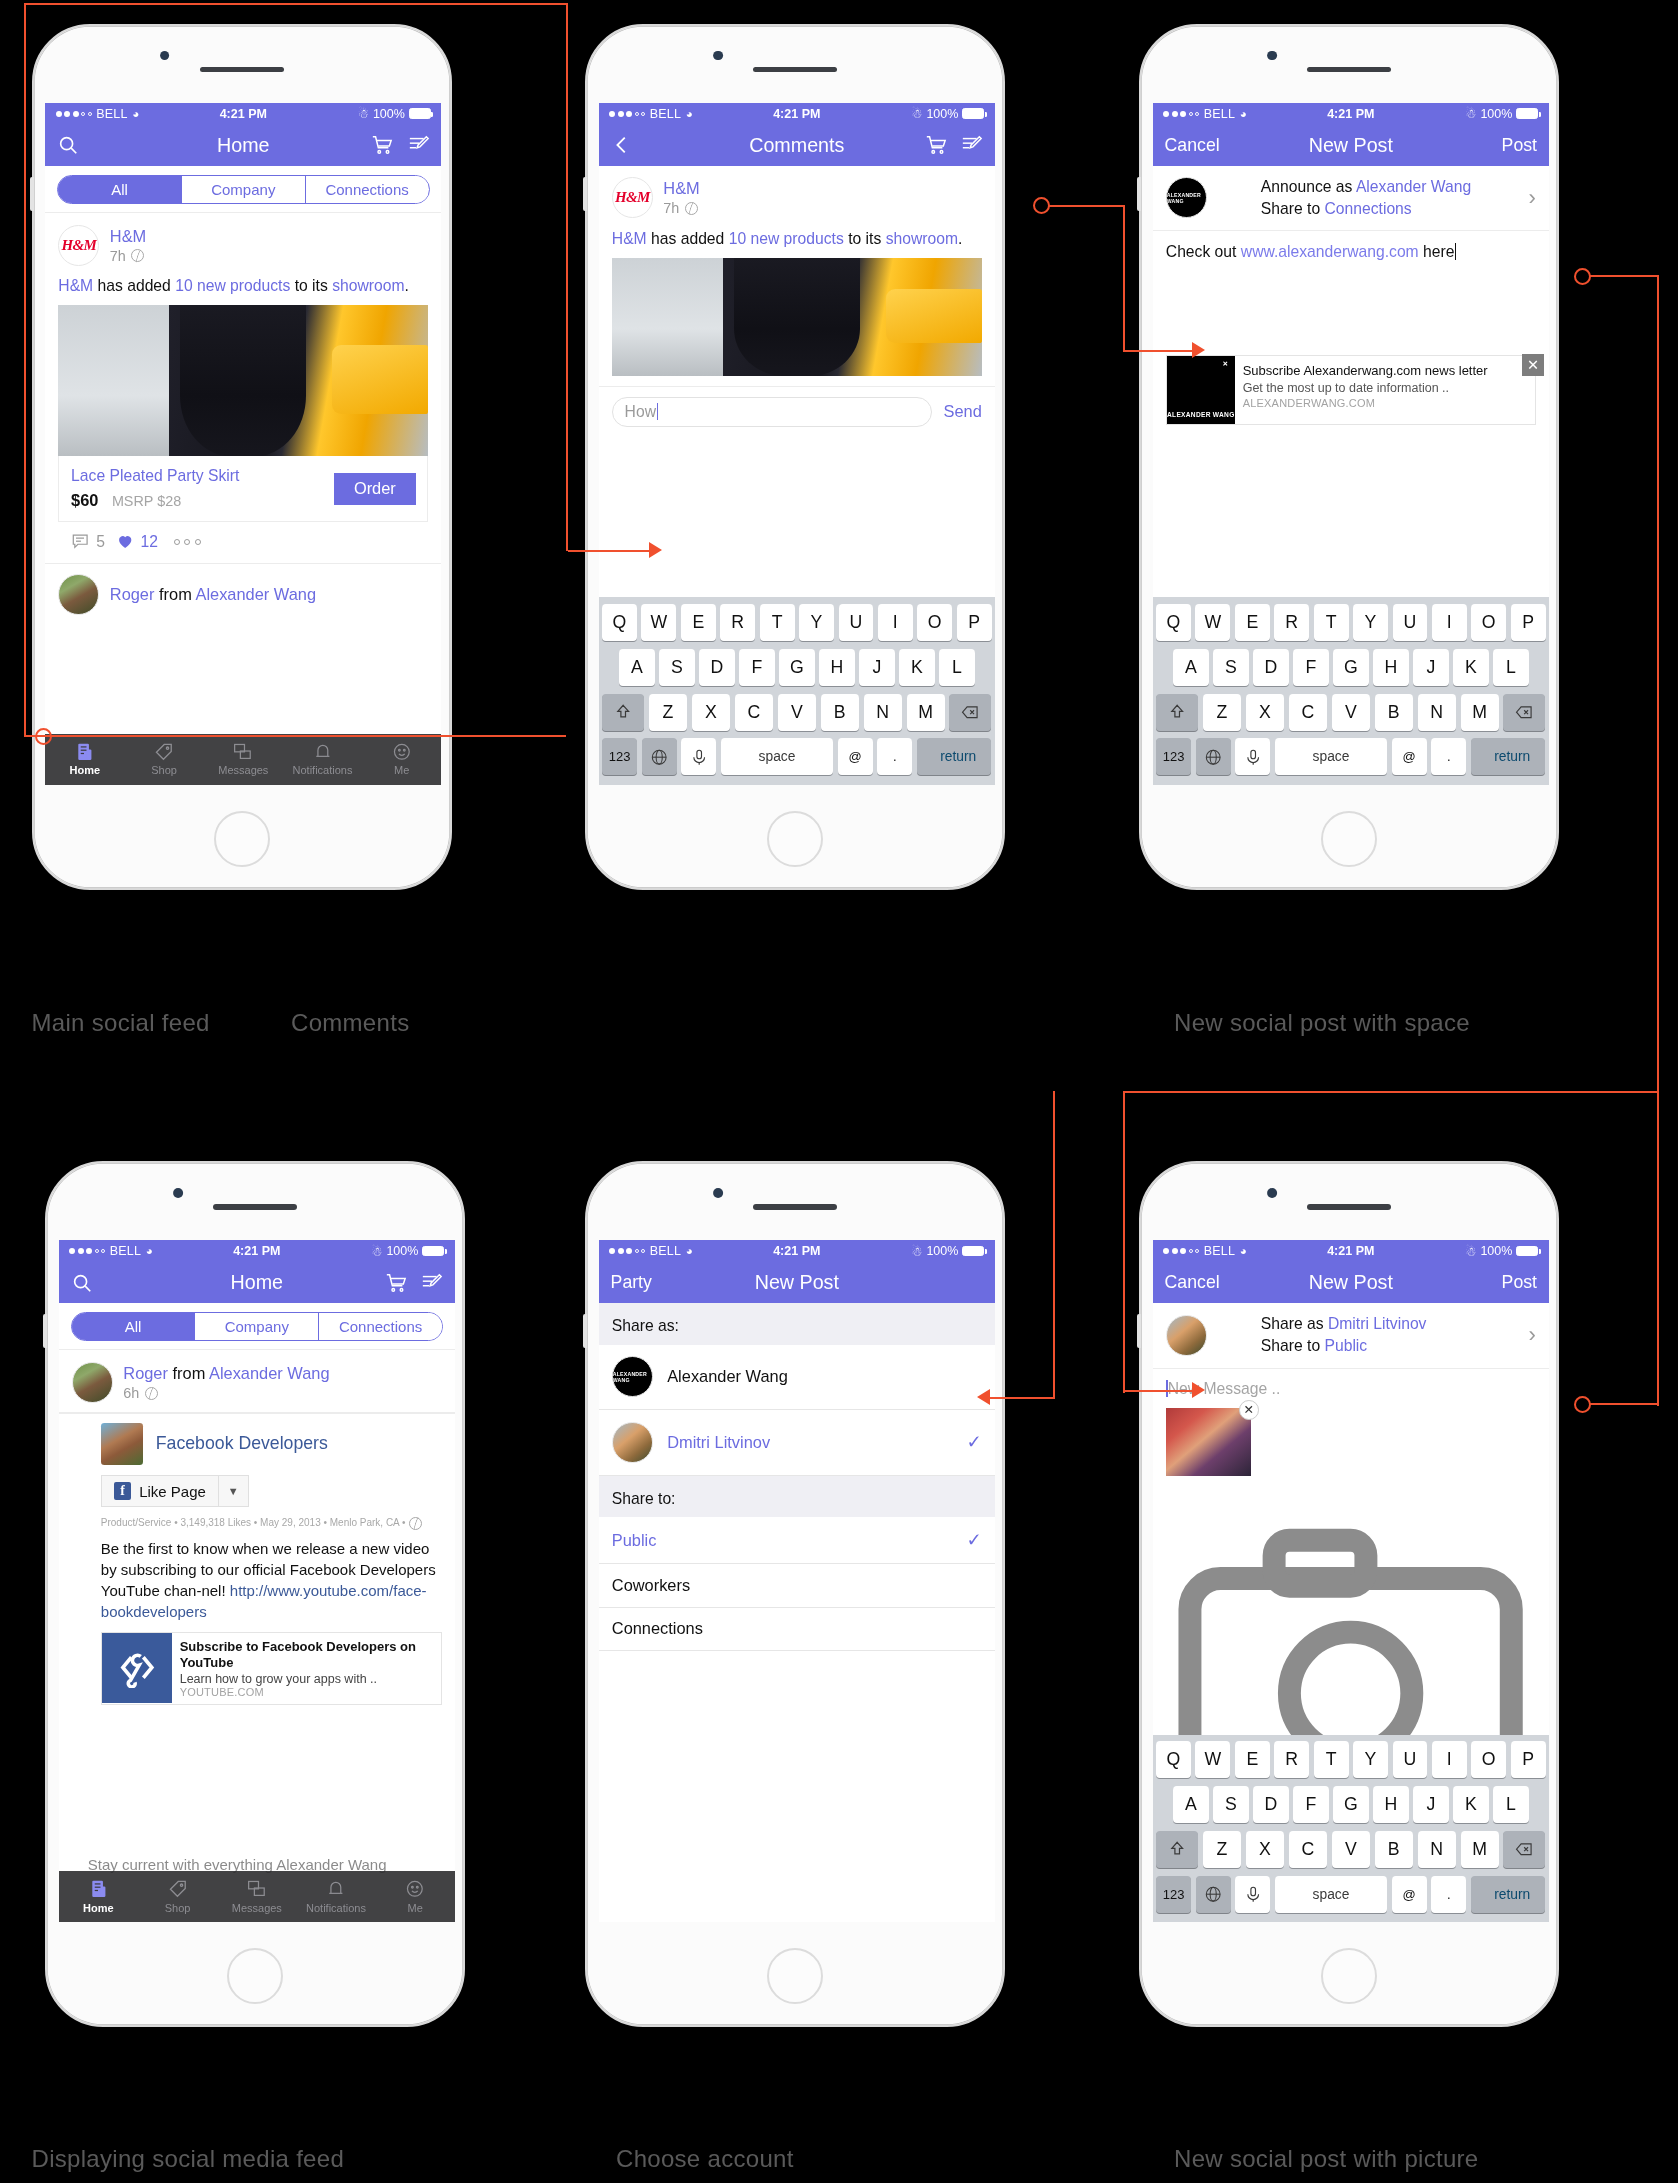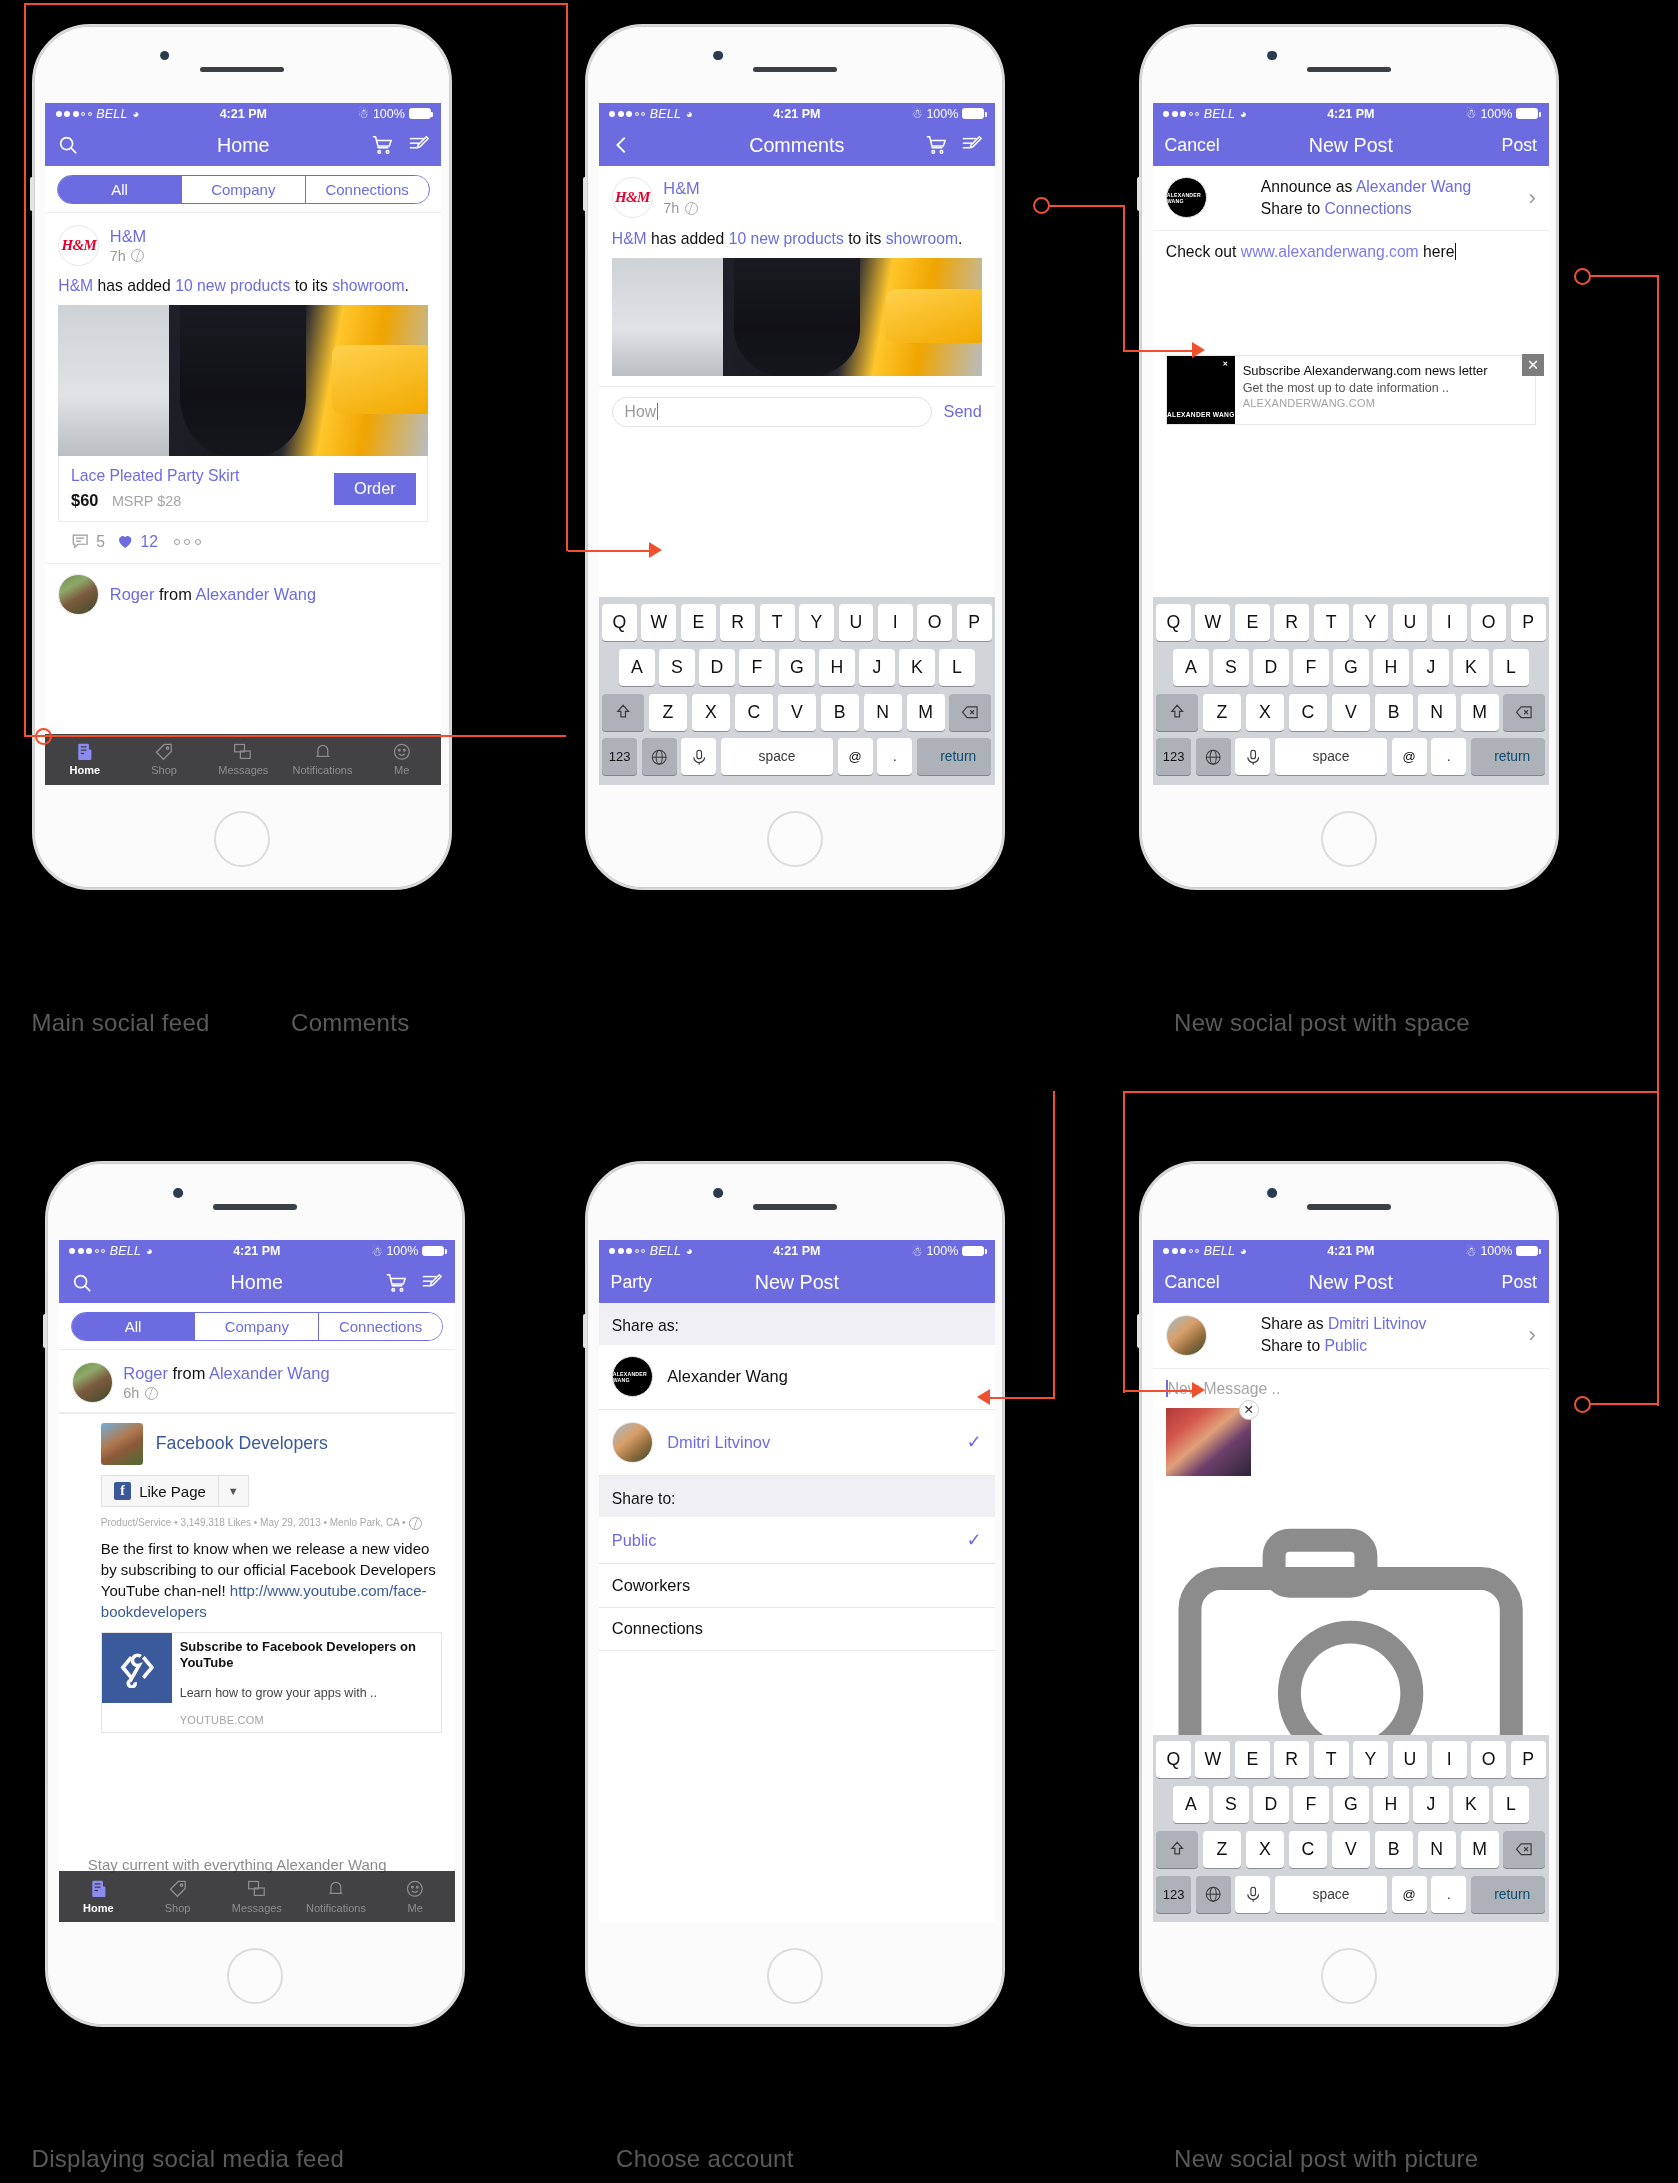--- a/index.html
+++ b/index.html
@@ -75,21 +75,21 @@
   
   .statusbar {
     height: 22px; background: #6c6ce0; color: #fff;
     display: flex; align-items: center; padding: 0 10.5px;
     font-size: 12.5px; position: relative;
   }
   .sb-left { display:flex; align-items:center; gap:4.6px; }
   .sb-dots { display:flex; gap:2.6px; align-items:center; }
   .sb-dot { width:5.9px; height:5.9px; border-radius:50%; background:#fff; }
   .sb-dot.empty { background:transparent; border:1px solid #fff; width:3.9px; height:3.9px;}
-  .sb-carrier { font-size:12.5px; letter-spacing:0.2px;font-style:italic; }
+  .sb-carrier { font-size:12.5px; letter-spacing:0.2px; }
   .sb-wifi { font-size:11.8px; }
   .sb-center {
     position:absolute; left:50%; transform:translateX(-50%);
     font-size:12.5px; font-weight:600;
   }
   .sb-right { margin-left:auto; display:flex; align-items:center; gap:3.9px; font-size:12.5px;}
   .sb-batt {
     width:22px; height:10.5px; border:1.3px solid #fff; border-radius:2.6px;
     position:relative; background:#fff;
   }
@@ -941,21 +941,21 @@
           </div>
 
           <div style="display:flex;border:1px solid #e4e4e4;margin-top:9.2px;background:#fff;">
             <div style="width:70px;height:70px;flex:none;background:#3a5a9b;display:flex;align-items:center;justify-content:center;">
               <svg viewBox="0 0 24 24" width="41" height="41" fill="none" stroke="#fff" stroke-width="2.1">
                   <polyline points="9 6 4 12 9 18"></polyline>
                   <polyline points="16 6 21 12 16 18"></polyline>
                   <path d="M14.5 5.5a3 3 0 1 0-1 5.2l-5 8.8a2 2 0 1 0 2.6 1.2"></path>
                 </svg>
             </div>
-            <div style="flex:1;padding:6.6px 7.9px;display:flex;flex-direction:column;gap:14px;">
+            <div style="flex:1;padding:6.6px 7.9px;display:flex;flex-direction:column;gap:0;">
               <div style="font-size:13px;color:#111;line-height:1.25;font-weight:bold;">Subscribe to Facebook Developers on YouTube</div>
               <div style="font-size:12.5px;color:#444;">Learn how to grow your apps with ..</div>
               <div style="font-size:11px;color:#a3a3a3;letter-spacing:0.2px;">YOUTUBE.COM</div>
             </div>
           </div>
         </div>
       </div>
     </div>
 
     <div style="position:absolute;left:29px;bottom:49px;font-size:15px;color:#2b2b2b;opacity:.55;white-space:nowrap;">Stay current with everything Alexander Wang</div>

